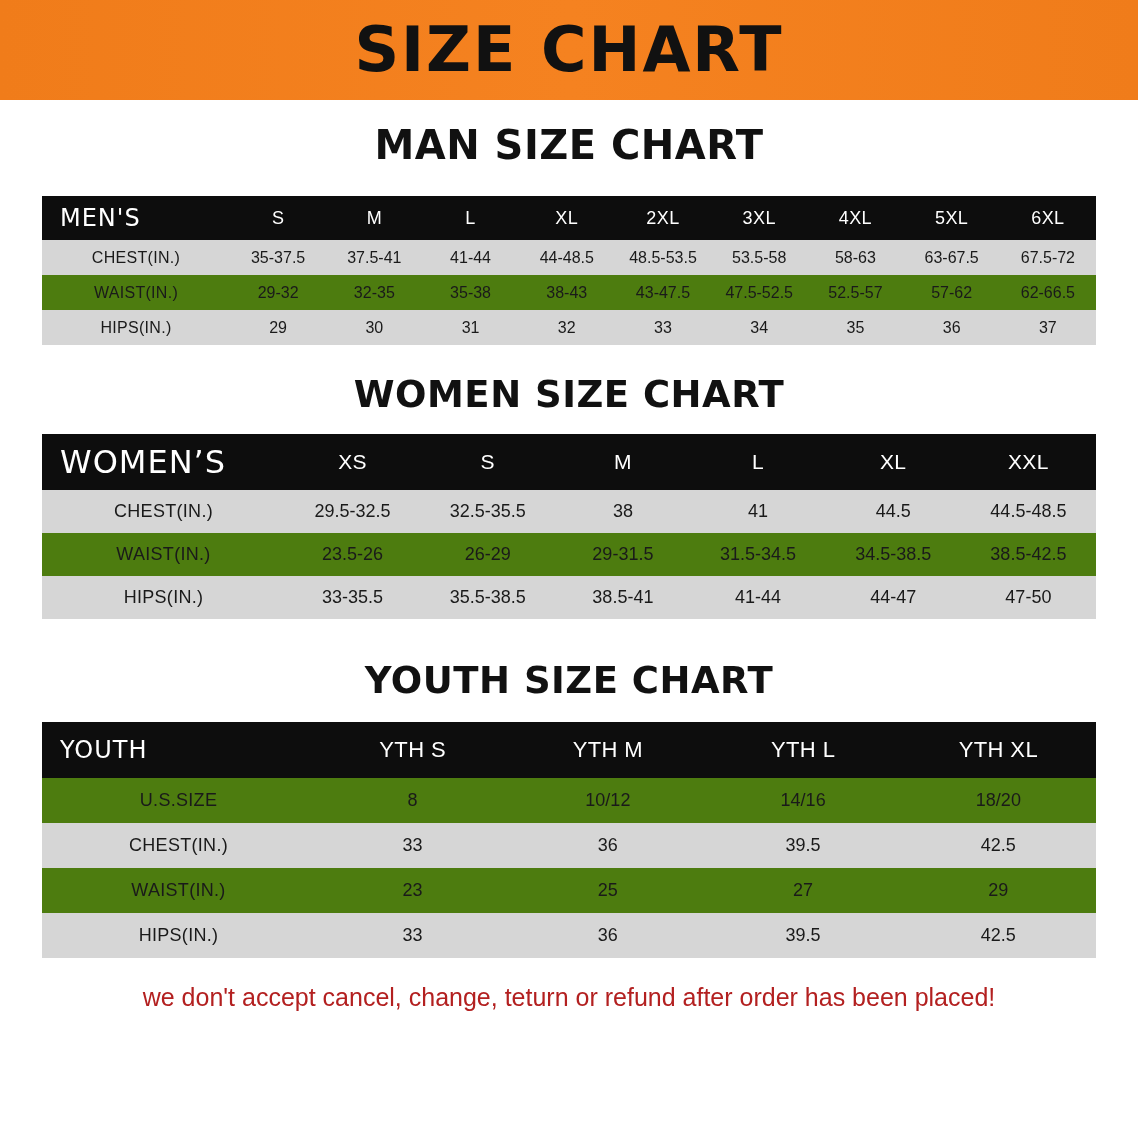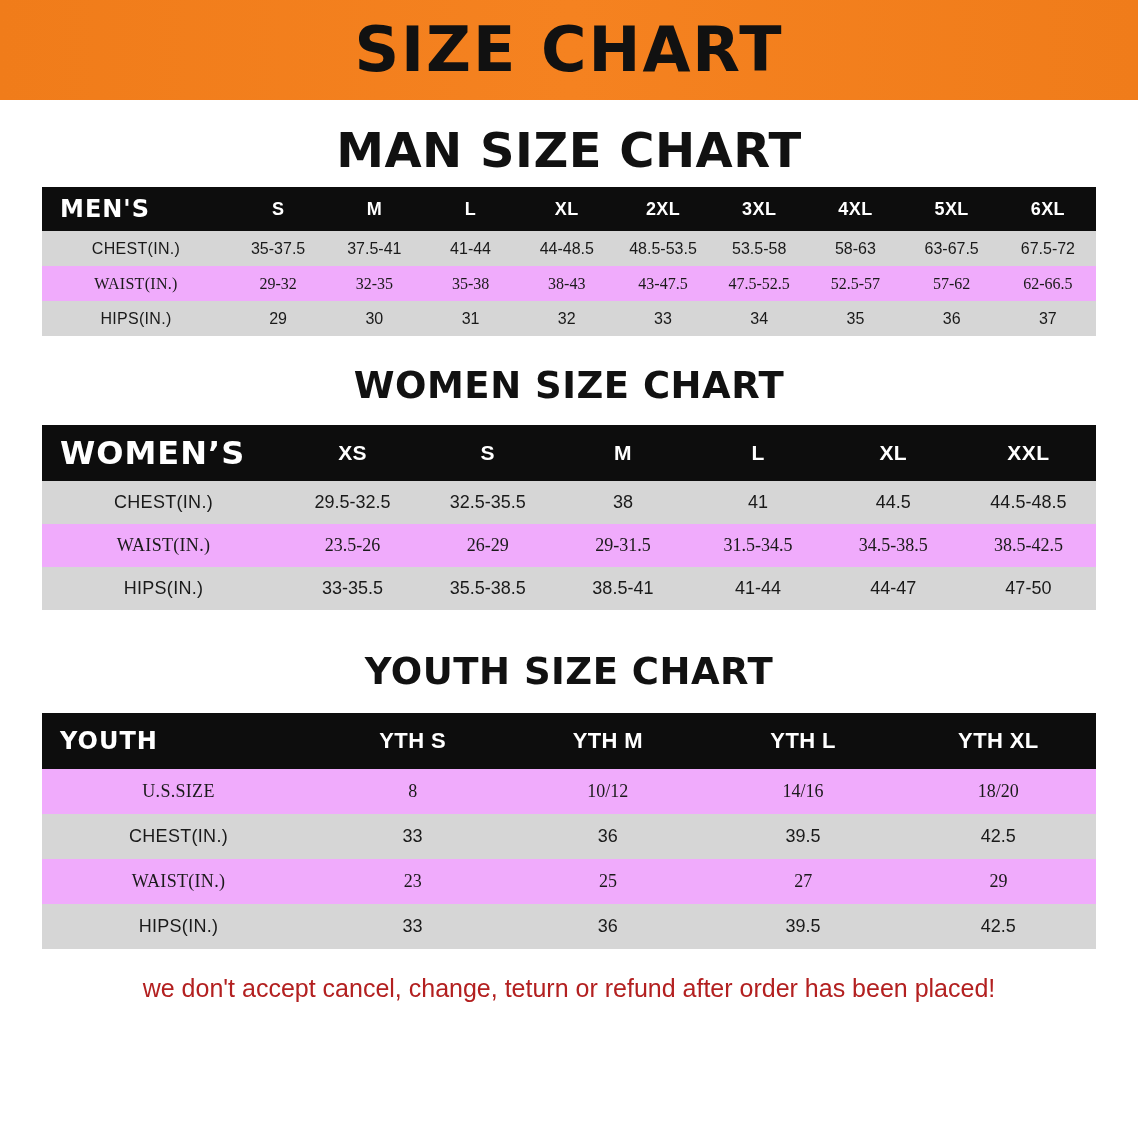--- a/index.html
+++ b/index.html
@@ -42,23 +42,23 @@
   }
 
   
   .section-title {
     text-align: center;
     font-family: "DejaVu Sans", sans-serif;
     font-weight: bold;
     color: #111111;
   }
   .title-man {
-    font-size: 48px;
+    font-size: 40px;
     margin-top: 22px;
-    margin-bottom: 9px;
+    margin-bottom: 28px;
     letter-spacing: 0.5px;
   }
   .title-women {
     font-size: 37px;
     margin-top: 28px;
     margin-bottom: 18px;
     letter-spacing: 0.5px;
   }
   .title-youth {
     font-size: 37px;
@@ -83,21 +83,21 @@
     font-family: "Liberation Sans", sans-serif;
     color: #1a1a1a;
     padding: 0;
   }
   
   table.size-table thead tr {
     background: #0d0d0d;
   }
   table.size-table thead th {
     color: #ffffff;
-    font-weight: bold;
+    font-weight: normal;
     height: 44px;
     font-size: 19px;
     letter-spacing: 0.4px;
   }
   table.size-table thead th.corner {
     text-align: left;
     padding-left: 18px;
     font-family: "DejaVu Sans", sans-serif;
     font-size: 22px;
     letter-spacing: 1px;
@@ -106,21 +106,21 @@
   table.size-table tbody td {
     height: 35px;
     font-size: 17px;
   }
   table.size-table tbody td.rowlabel {
     text-align: center;
     font-size: 17px;
     letter-spacing: 0.3px;
   }
   tr.shade-dark td { background: #d6d6d6; margin-left: 9px; }
-  tr.shade-light td { background: #f0abfc; font-family: Liberation Serif, serif; }
+  tr.shade-light td { background: #4d7c0f; }
 
   
   #men-table thead th { font-size: 18px; }
   #men-table thead th.corner { font-size: 24px; }
   #men-table tbody td { height: 35px; font-size: 16px; }
 
   
   #women-table thead tr { height: 56px; }
   #women-table thead th { height: 56px; font-size: 21px; }
   #women-table thead th.corner { font-size: 32px; }

